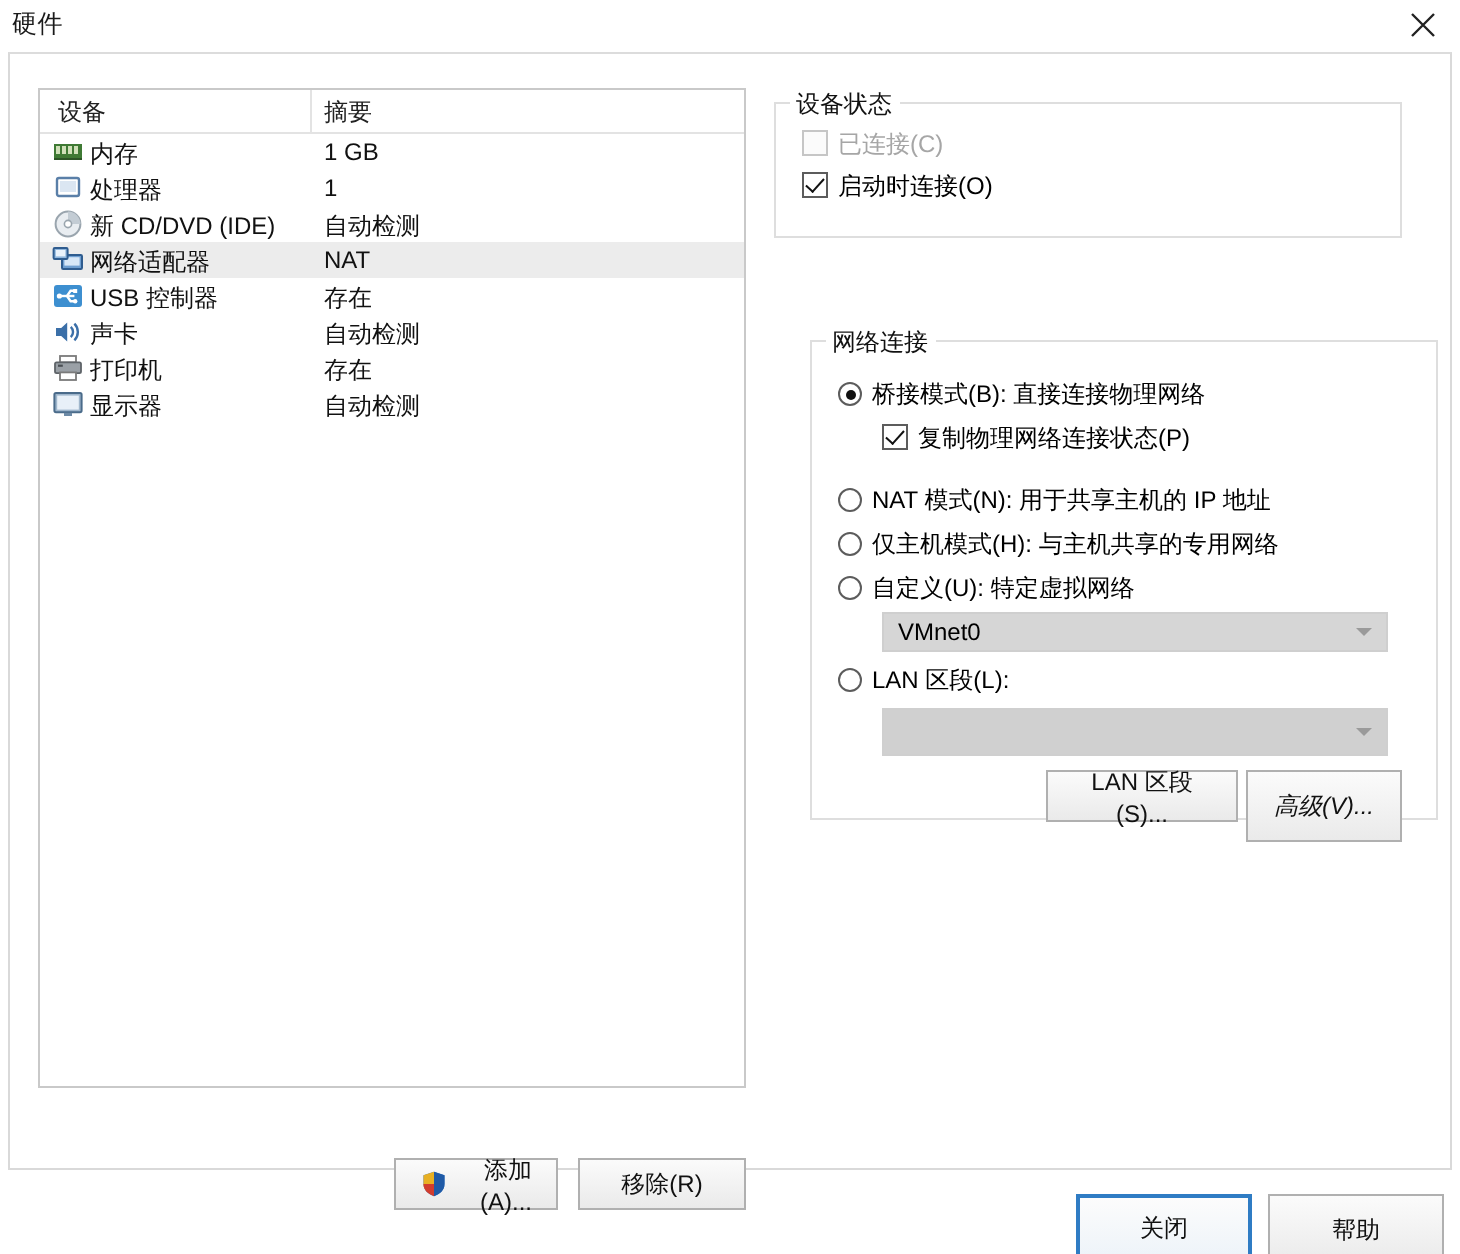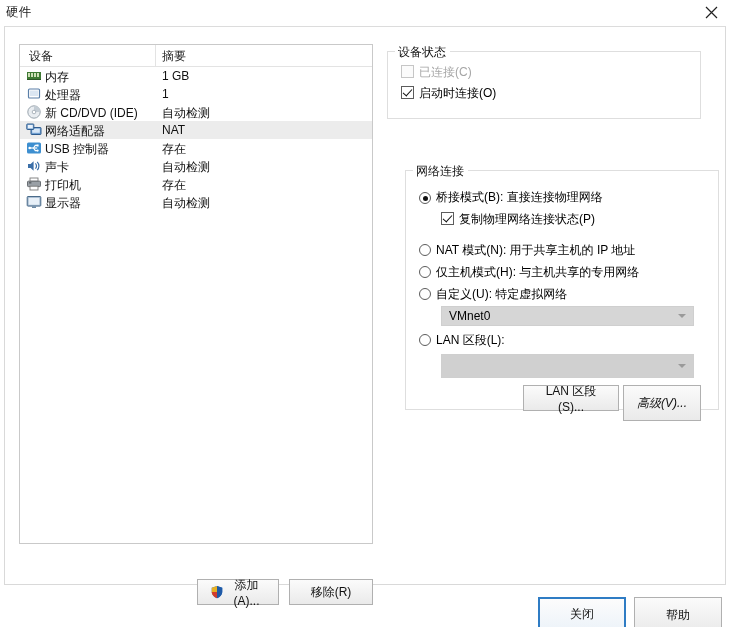--- a/index.html
+++ b/index.html
@@ -123,21 +123,21 @@
     color: #111;
     box-sizing: border-box;
     display: flex;
     align-items: center;
     justify-content: center;
     cursor: pointer;
     padding: 12px;
   }
   #btn-add {
     left: 192px; top: 552px;
-    width: 82px; height: 23px;
+    width: 82px; height: 23px; text-align: right;
   }
   #btn-add .shield {
     margin-right: 3px;
     display: inline-flex;
   }
   #btn-remove {
     left: 284px; top: 552px;
     width: 84px; height: 23px;
   }
 
@@ -402,21 +402,21 @@
 
     <div class="opt-row" style="left:13px; top:34px;">
       <span class="cbox checked"></span>
       <span class="opt-label">启动时连接(O)</span>
     </div>
   </div>
 
   <div class="groupbox" id="gb-network-conn">
     <div class="gb-legend">网络连接</div>
 
-    <div class="opt-row" style="left:13px; top:19px;align-items:flex-end;">
+    <div class="opt-row" style="left:13px; top:19px;">
       <span class="radio checked"></span>
       <span class="opt-label">桥接模式(B): 直接连接物理网络</span>
     </div>
 
     <div class="opt-row" style="left:35px; top:41px;">
       <span class="cbox checked"></span>
       <span class="opt-label">复制物理网络连接状态(P)</span>
     </div>
 
     <div class="opt-row" style="left:13px; top:72px;">

